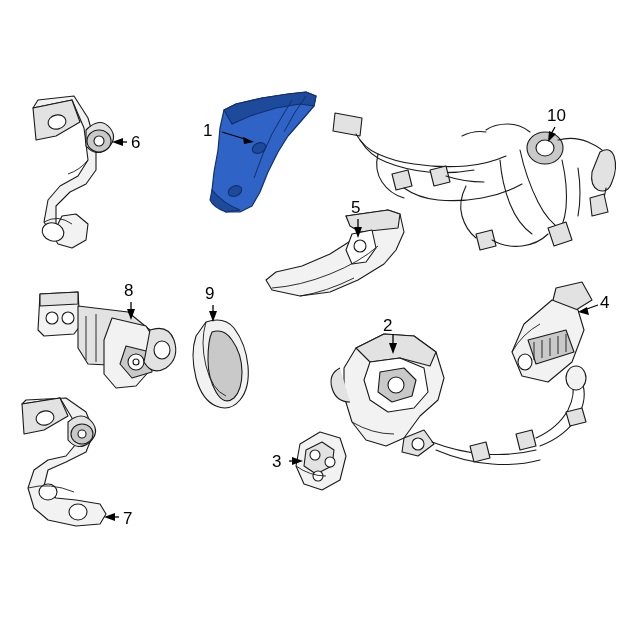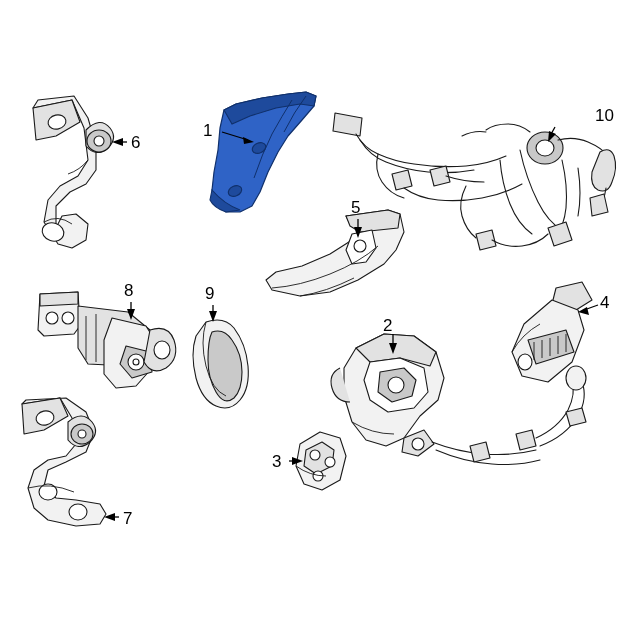--- a/index.html
+++ b/index.html
@@ -263,15 +263,15 @@
 
   <div class="callout-label" style="left:203px; top:122px;">1</div>
   <div class="callout-label" style="left:383px; top:317px;">2</div>
   <div class="callout-label" style="left:272px; top:453px;">3</div>
   <div class="callout-label" style="left:600px; top:294px;">4</div>
   <div class="callout-label" style="left:351px; top:199px;">5</div>
   <div class="callout-label" style="left:131px; top:134px;">6</div>
   <div class="callout-label" style="left:123px; top:510px;">7</div>
   <div class="callout-label" style="left:124px; top:282px;">8</div>
   <div class="callout-label" style="left:205px; top:285px;">9</div>
-  <div class="callout-label" style="left:547px; top:107px;margin-left:48px;">10</div>
+  <div class="callout-label" style="left:547px; top:107px;">10</div>
 
 </div>
 
 </body></html>

